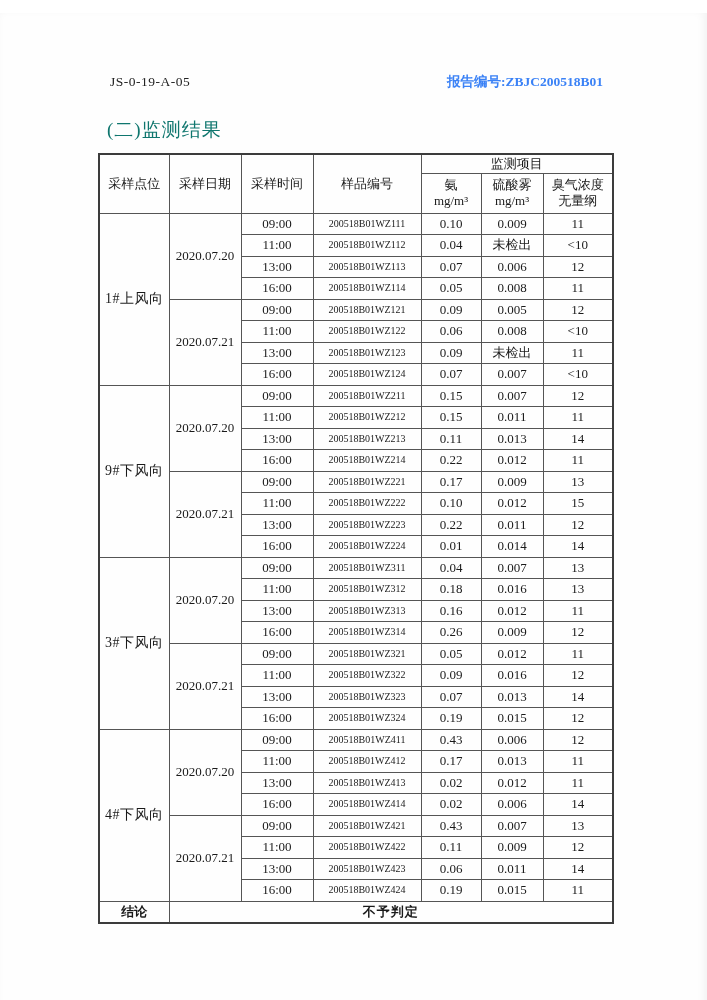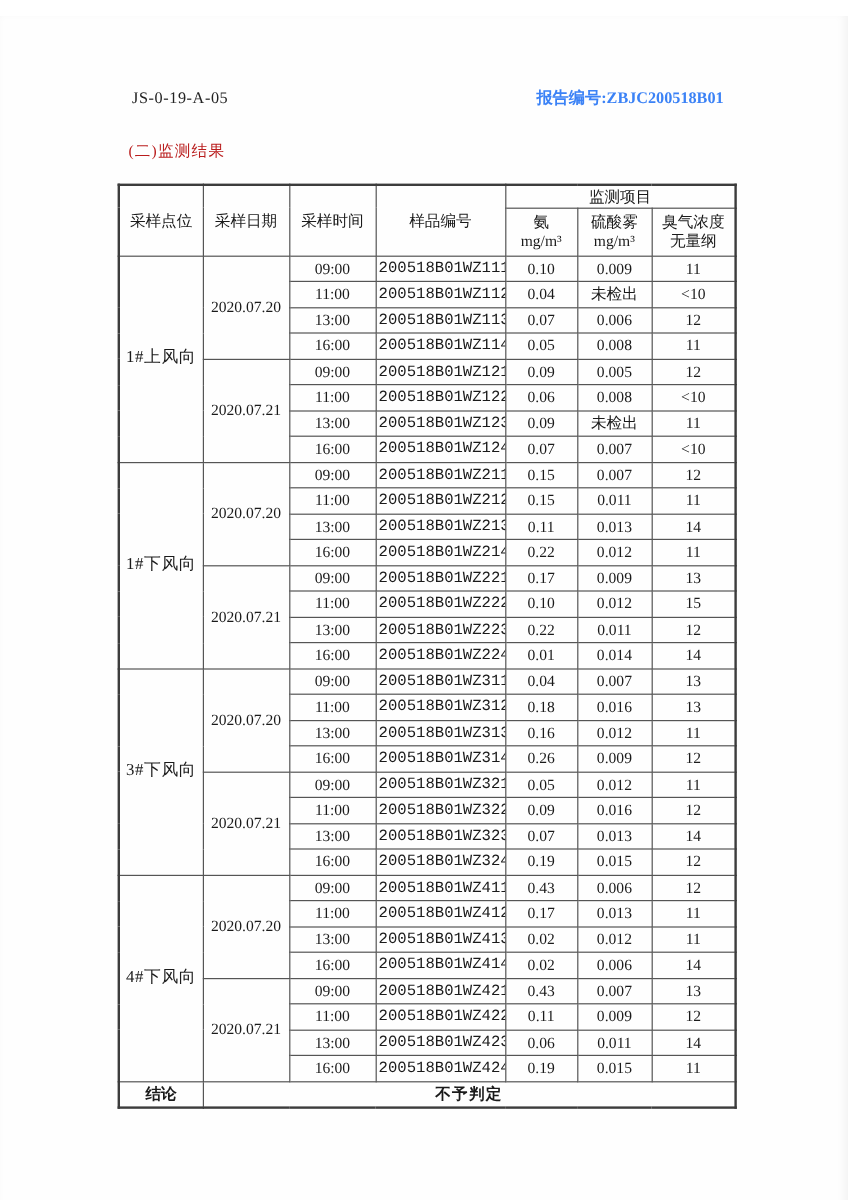--- a/index.html
+++ b/index.html
@@ -24,23 +24,23 @@
     justify-content: space-between;
     align-items: baseline;
     font-size: 13.5px;
   }
   .doc-code { letter-spacing: 0.5px; color: #222; }
   .report-no { font-weight: bold; color: #3b82f6; }
   .section-title {
     position: absolute;
     top: 104px;
     left: 107px;
-    font-size: 13px;
+    font-size: 19px;
     letter-spacing: 1px;
-    color: #b91c1c;
+    color: #0f766e;
   }
   table.results {
     position: absolute;
     top: 140px;
     left: 98px;
     width: 514px;
     border-collapse: collapse;
     table-layout: fixed;
     font-size: 13px;
     color: #1a1a1a;
@@ -54,21 +54,21 @@
     line-height: 1.25;
     overflow: hidden;
     white-space: nowrap;
   }
   table.results { border: 2px solid #3c3c3c; }
   thead tr.group-row th { height: 19px; }
   thead tr.sub-row th { height: 40px; }
   tbody td { height: 21.5px; }
   tr.conclusion-row td { height: 22px; font-weight: bold; }
   td.point-cell { font-size: 14px; letter-spacing: 0.5px; }
-  td.sample-id-cell { font-size: 13px; font-family: Liberation Mono, monospace; }
+  td.sample-id-cell { font-size: 10px; }
   td.conclusion-value-cell {
     text-align: left;
     padding-left: 10px;
     letter-spacing: 1px;
   }
   .page-footer {
     position: absolute;
     top: 912px;
     left: 0;
     width: 100%;
@@ -177,21 +177,21 @@
           <td class="value-cell">11</td>
         </tr>
         <tr>
           <td class="time-cell">16:00</td>
           <td class="sample-id-cell">200518B01WZ124</td>
           <td class="value-cell">0.07</td>
           <td class="value-cell">0.007</td>
           <td class="value-cell">&lt;10</td>
         </tr>
         <tr>
-          <td class="point-cell" rowspan="8">1#下风向</td>
+          <td class="point-cell" rowspan="8">9#下风向</td>
           <td class="date-cell" rowspan="4">2020.07.20</td>
           <td class="time-cell">09:00</td>
           <td class="sample-id-cell">200518B01WZ211</td>
           <td class="value-cell">0.15</td>
           <td class="value-cell">0.007</td>
           <td class="value-cell">12</td>
         </tr>
         <tr>
           <td class="time-cell">11:00</td>
           <td class="sample-id-cell">200518B01WZ212</td>

